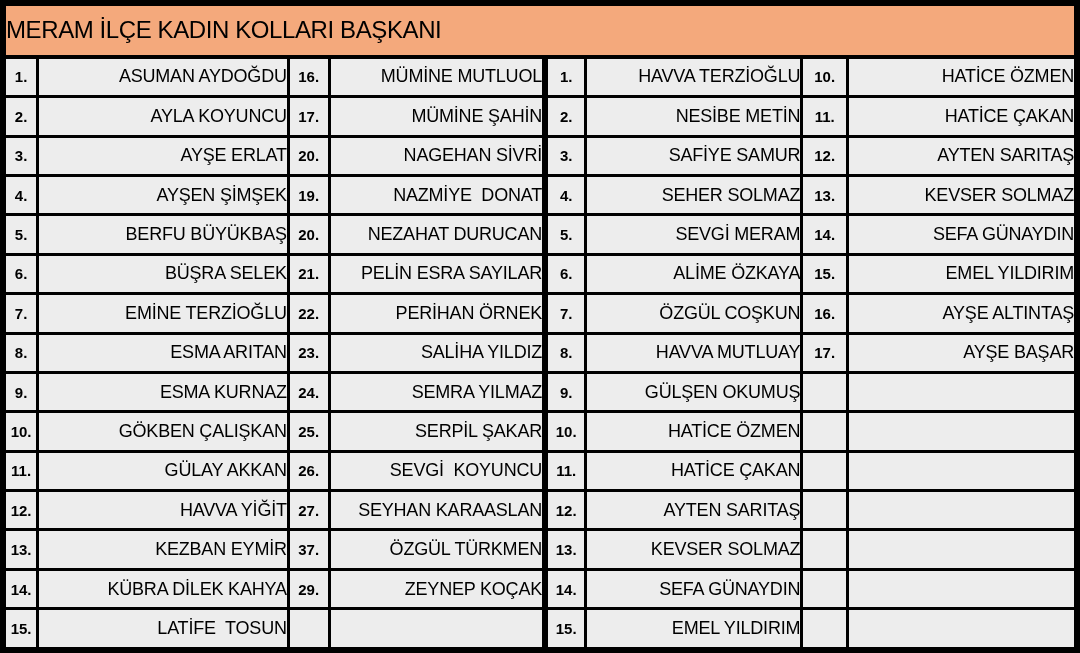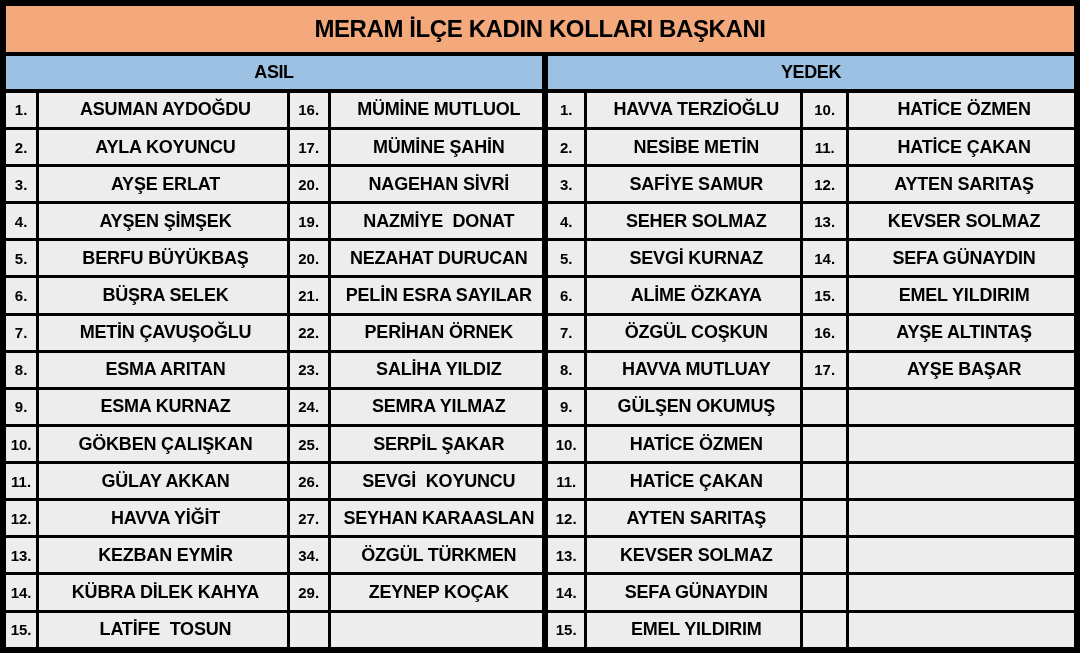--- a/index.html
+++ b/index.html
@@ -21,37 +21,36 @@
     table-layout:fixed;
     border:6px solid var(--border);
   }
   td{
     border:3px solid var(--border);
     background:var(--cellbg);
     overflow:hidden;
     padding:0;
   }
   td.hdr{
-    text-align:center;
     vertical-align:middle;
-    font-weight:bold;
+    font-weight:normal;
     letter-spacing:-0.4px;
   }
   td.hdr-title{background:var(--orange);font-size:24px;height:40px;border-bottom-width:4px;}
   td.hdr-president{background:var(--gray);font-size:24px;height:41px;border-bottom-width:4px;}
   td.hdr-board{background:var(--orange);font-size:19px;height:30px;border-bottom-width:4px;}
   td.hdr-section{background:var(--blue);font-size:18px;height:29px;border-bottom-width:4px;}
   td.no{
     text-align:center;vertical-align:middle;
     font-weight:bold;font-size:15px;
     height:30px;
   }
   td.name{
-    text-align:center;vertical-align:middle;
-    font-size:18px;font-weight:700;
+    text-align:right;vertical-align:middle;
+    font-size:18px;font-weight:400;
     padding-left:5px;
     white-space:pre;
     letter-spacing:-0.2px;
   }
   .group-divider{border-left-width:6px;}
 </style>
 </head>
 <body>
 
 <table class="board">
@@ -62,24 +61,20 @@
     <col style="width:212px">
     <col style="width:40px">
     <col style="width:212px">
     <col style="width:45px">
     <col style="width:225px">
   </colgroup>
   <tbody>
     <tr>
       <td class="hdr hdr-title" colspan="8">MERAM İLÇE KADIN KOLLARI BAŞKANI</td>
     </tr>
-    <tr>
-      <td class="hdr hdr-section" colspan="4">ASIL</td>
-      <td class="hdr hdr-section group-divider" colspan="4">YEDEK</td>
-    </tr>
   </tbody>
   <tbody>
       <tr>
         <td class="no">1.</td>
         <td class="name">ASUMAN AYDOĞDU</td>
         <td class="no">16.</td>
         <td class="name">MÜMİNE MUTLUOL</td>
         <td class="no group-divider">1.</td>
         <td class="name">HAVVA TERZİOĞLU</td>
         <td class="no">10.</td>
@@ -114,37 +109,37 @@
         <td class="name">SEHER SOLMAZ</td>
         <td class="no">13.</td>
         <td class="name">KEVSER SOLMAZ</td>
       </tr>
       <tr>
         <td class="no">5.</td>
         <td class="name">BERFU BÜYÜKBAŞ</td>
         <td class="no">20.</td>
         <td class="name">NEZAHAT DURUCAN</td>
         <td class="no group-divider">5.</td>
-        <td class="name">SEVGİ KURNAZ</td>
+        <td class="name">SEVGİ MERAM</td>
         <td class="no">14.</td>
         <td class="name">SEFA GÜNAYDIN</td>
       </tr>
       <tr>
         <td class="no">6.</td>
         <td class="name">BÜŞRA SELEK</td>
         <td class="no">21.</td>
         <td class="name">PELİN ESRA SAYILAR</td>
         <td class="no group-divider">6.</td>
         <td class="name">ALİME ÖZKAYA</td>
         <td class="no">15.</td>
         <td class="name">EMEL YILDIRIM</td>
       </tr>
       <tr>
         <td class="no">7.</td>
-        <td class="name">METİN ÇAVUŞOĞLU</td>
+        <td class="name">EMİNE TERZİOĞLU</td>
         <td class="no">22.</td>
         <td class="name">PERİHAN ÖRNEK</td>
         <td class="no group-divider">7.</td>
         <td class="name">ÖZGÜL COŞKUN</td>
         <td class="no">16.</td>
         <td class="name">AYŞE ALTINTAŞ</td>
       </tr>
       <tr>
         <td class="no">8.</td>
         <td class="name">ESMA ARITAN</td>
@@ -191,21 +186,21 @@
         <td class="no">27.</td>
         <td class="name">SEYHAN KARAASLAN</td>
         <td class="no group-divider">12.</td>
         <td class="name">AYTEN SARITAŞ</td>
         <td class="no"></td>
         <td class="name"></td>
       </tr>
       <tr>
         <td class="no">13.</td>
         <td class="name">KEZBAN EYMİR</td>
-        <td class="no">34.</td>
+        <td class="no">37.</td>
         <td class="name">ÖZGÜL TÜRKMEN</td>
         <td class="no group-divider">13.</td>
         <td class="name">KEVSER SOLMAZ</td>
         <td class="no"></td>
         <td class="name"></td>
       </tr>
       <tr>
         <td class="no">14.</td>
         <td class="name">KÜBRA DİLEK KAHYA</td>
         <td class="no">29.</td>

